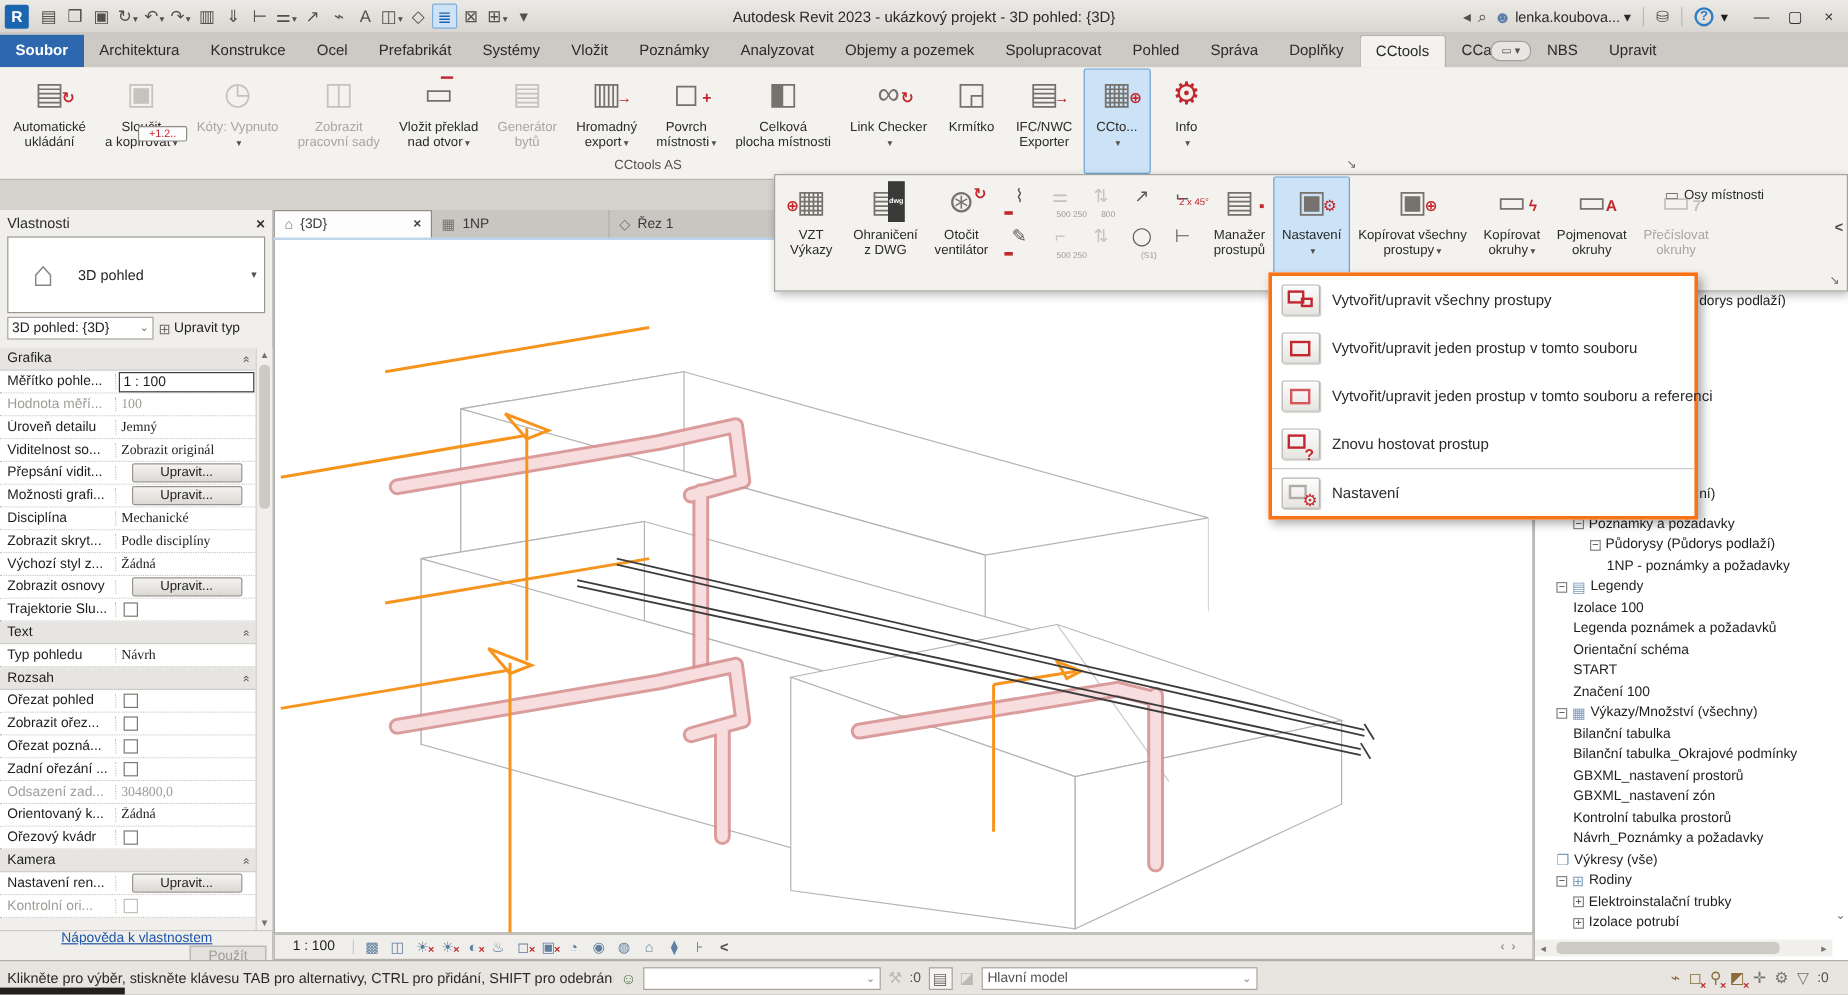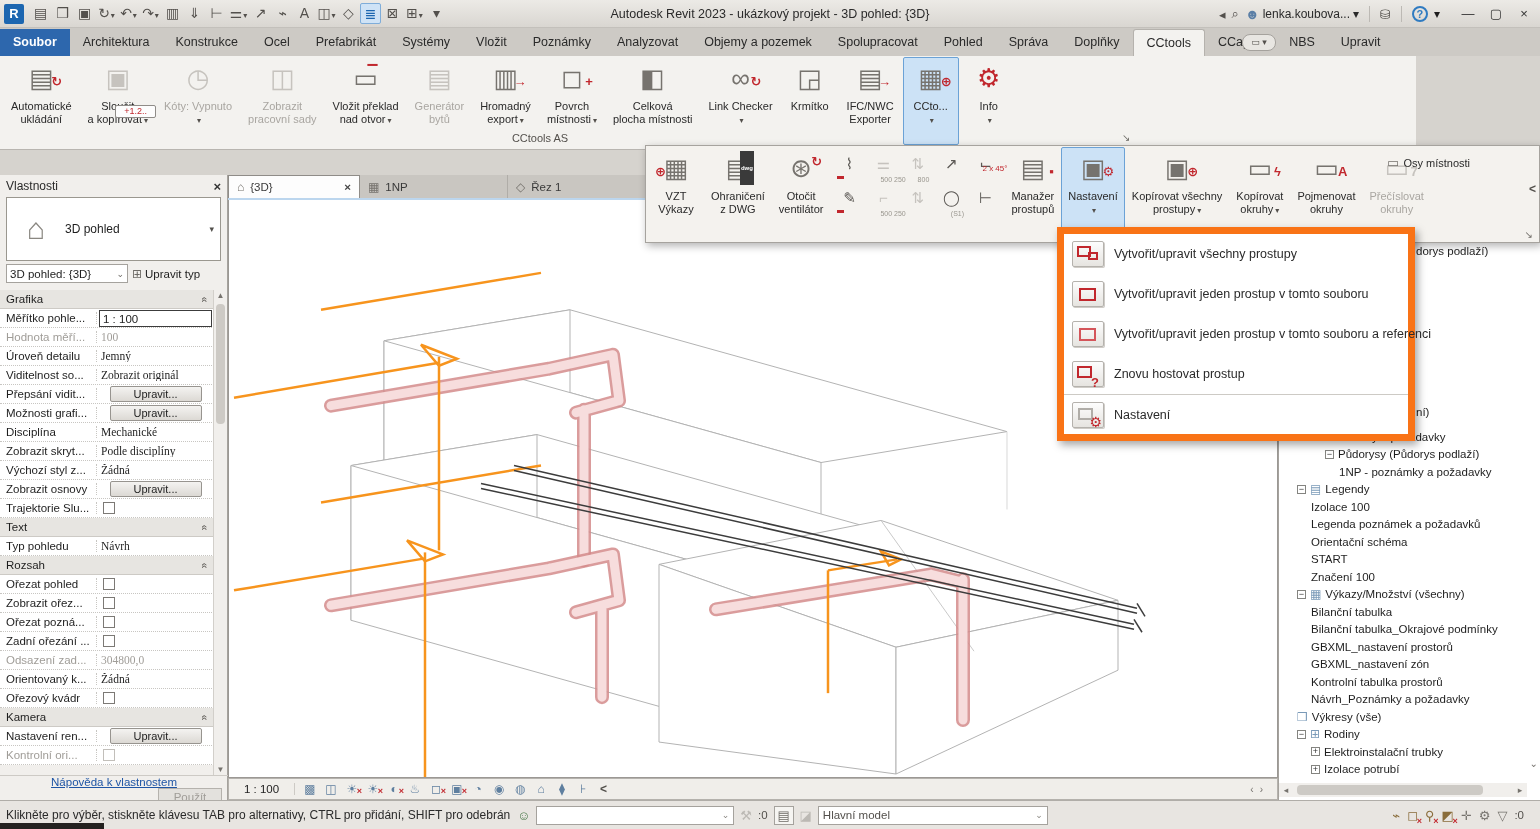--- a/index.html
+++ b/index.html
@@ -24,21 +24,21 @@
   .wbtn{width:28px;height:26px;text-align:center;line-height:26px;font-size:13px;color:#333;}
 
   
   .tabbar{position:absolute;left:0;top:28px;width:1540px;height:28px;background:#cdcac5;display:flex;align-items:flex-end;}
   .rtab{padding:0 13px;height:27px;line-height:27px;font-size:12.5px;color:#2a2a2a;white-space:nowrap;}
   .rtab.file{background:#2d67ad;color:#fff;font-weight:bold;}
   .rtab.sel{background:#f3f2ef;border:1px solid #b5b2ad;border-bottom:none;border-radius:3px 3px 0 0;}
   .modtoggle{margin-left:10px;margin-bottom:5px;width:34px;height:17px;border:1px solid #a5a29d;border-radius:8px;background:#e8e6e2;font-size:9px;color:#53504c;text-align:center;line-height:15px;}
 
   
-  .ribbon{position:absolute;left:0;top:56px;width:1416px;height:94px;background:#f3f2ef;border-bottom:1px solid #b8b5b0;}
+  .ribbon{position:absolute;left:0;top:56px;width:1540px;height:94px;background:#f3f2ef;border-bottom:1px solid #b8b5b0;}
   .rbtns{position:absolute;left:4px;top:1px;display:flex;align-items:flex-start;gap:2px;}
   .rbtn{position:relative;min-width:56px;padding:1px 6px 0;height:88px;text-align:center;font-size:11px;color:#2a2a2a;border:1px solid transparent;border-radius:2px;}
   .rbtn.dis{color:#a9a6a1;}
   .rbtn.dis .ric{color:#c6c3be !important;}
   .rbtn.dis .ric::after{display:none;}
   .rbtn.sel{background:#cce2f6;border:1px solid #6ba2d6;}
   .rl{display:block;line-height:13px;white-space:nowrap;}
   .caret{font-size:8px;color:#53504c;margin-left:2px;}
   .ric{position:relative;display:block;width:36px;height:36px;margin:2px auto 3px;font-size:26px;line-height:34px;color:#76736e;text-align:center;}
   .ric.ghost{color:#c6c3be;}
@@ -82,21 +82,21 @@
   .i-dwg-boundary::before{content:"▤";} .i-dwg-boundary::after{content:"dwg";font-size:6px;background:#3a3a3a;color:#fff;padding:0 1px;right:2px;bottom:2px;}
   .i-rotate-fan::before{content:"⊛";} .i-rotate-fan::after{content:"↻";top:-6px;bottom:auto;}
   .i-opening-manager::before{content:"▤";} .i-opening-manager::after{content:"▪";}
   .i-openings-settings::before{content:"▣";} .i-openings-settings::after{content:"⚙";}
   .i-copy-all-openings::before{content:"▣";} .i-copy-all-openings::after{content:"⊕";}
   .i-copy-circuits::before{content:"▭";} .i-copy-circuits::after{content:"ϟ";}
   .i-name-circuits::before{content:"▭";} .i-name-circuits::after{content:"A";}
   .i-renumber-circuits::before{content:"▭";} .i-renumber-circuits::after{content:"7";color:#c6c3be;display:block !important;}
 
   
-  .menu{position:absolute;left:1057px;top:227px;width:358px;background:#fff;border:7px solid #f97316;box-shadow:3px 4px 8px rgba(0,0,0,.35);z-index:60;}
+  .menu{position:absolute;left:1057px;top:227px;width:358px;background:#fff;border:3px solid #f97316;box-shadow:3px 4px 8px rgba(0,0,0,.35);z-index:60;}
   .mitem{display:flex;align-items:center;height:40px;padding:0 8px;gap:10px;}
   .mitem.sep{border-top:1px solid #cdcac5;}
   .m-ic{position:relative;width:32px;height:26px;border:1px solid #b5b2ad;background:linear-gradient(#fdfdfd,#e6e4e0);border-radius:2px;box-shadow:1px 1px 0 #cfccc7;flex:none;}
   .m-all::before{content:"";position:absolute;left:4px;top:4px;width:10px;height:7px;border:2px solid #c1272d;}
   .m-all::after{content:"";position:absolute;right:5px;top:10px;width:6px;height:4px;border:2px solid #c1272d;}
   .m-one::before{content:"";position:absolute;left:6px;top:6px;width:13px;height:9px;border:2px solid #c1272d;}
   .m-oneref::before{content:"";position:absolute;left:6px;top:6px;width:13px;height:9px;border:2px solid #d4555a;}
   .m-rehost::before{content:"";position:absolute;left:4px;top:4px;width:11px;height:8px;border:2px solid #c1272d;}
   .m-rehost::after{content:"?";position:absolute;right:4px;bottom:-4px;color:#c1272d;font-weight:bold;font-size:13px;}
   .m-settings::before{content:"";position:absolute;left:5px;top:5px;width:11px;height:8px;border:2px solid #b0ada8;}

